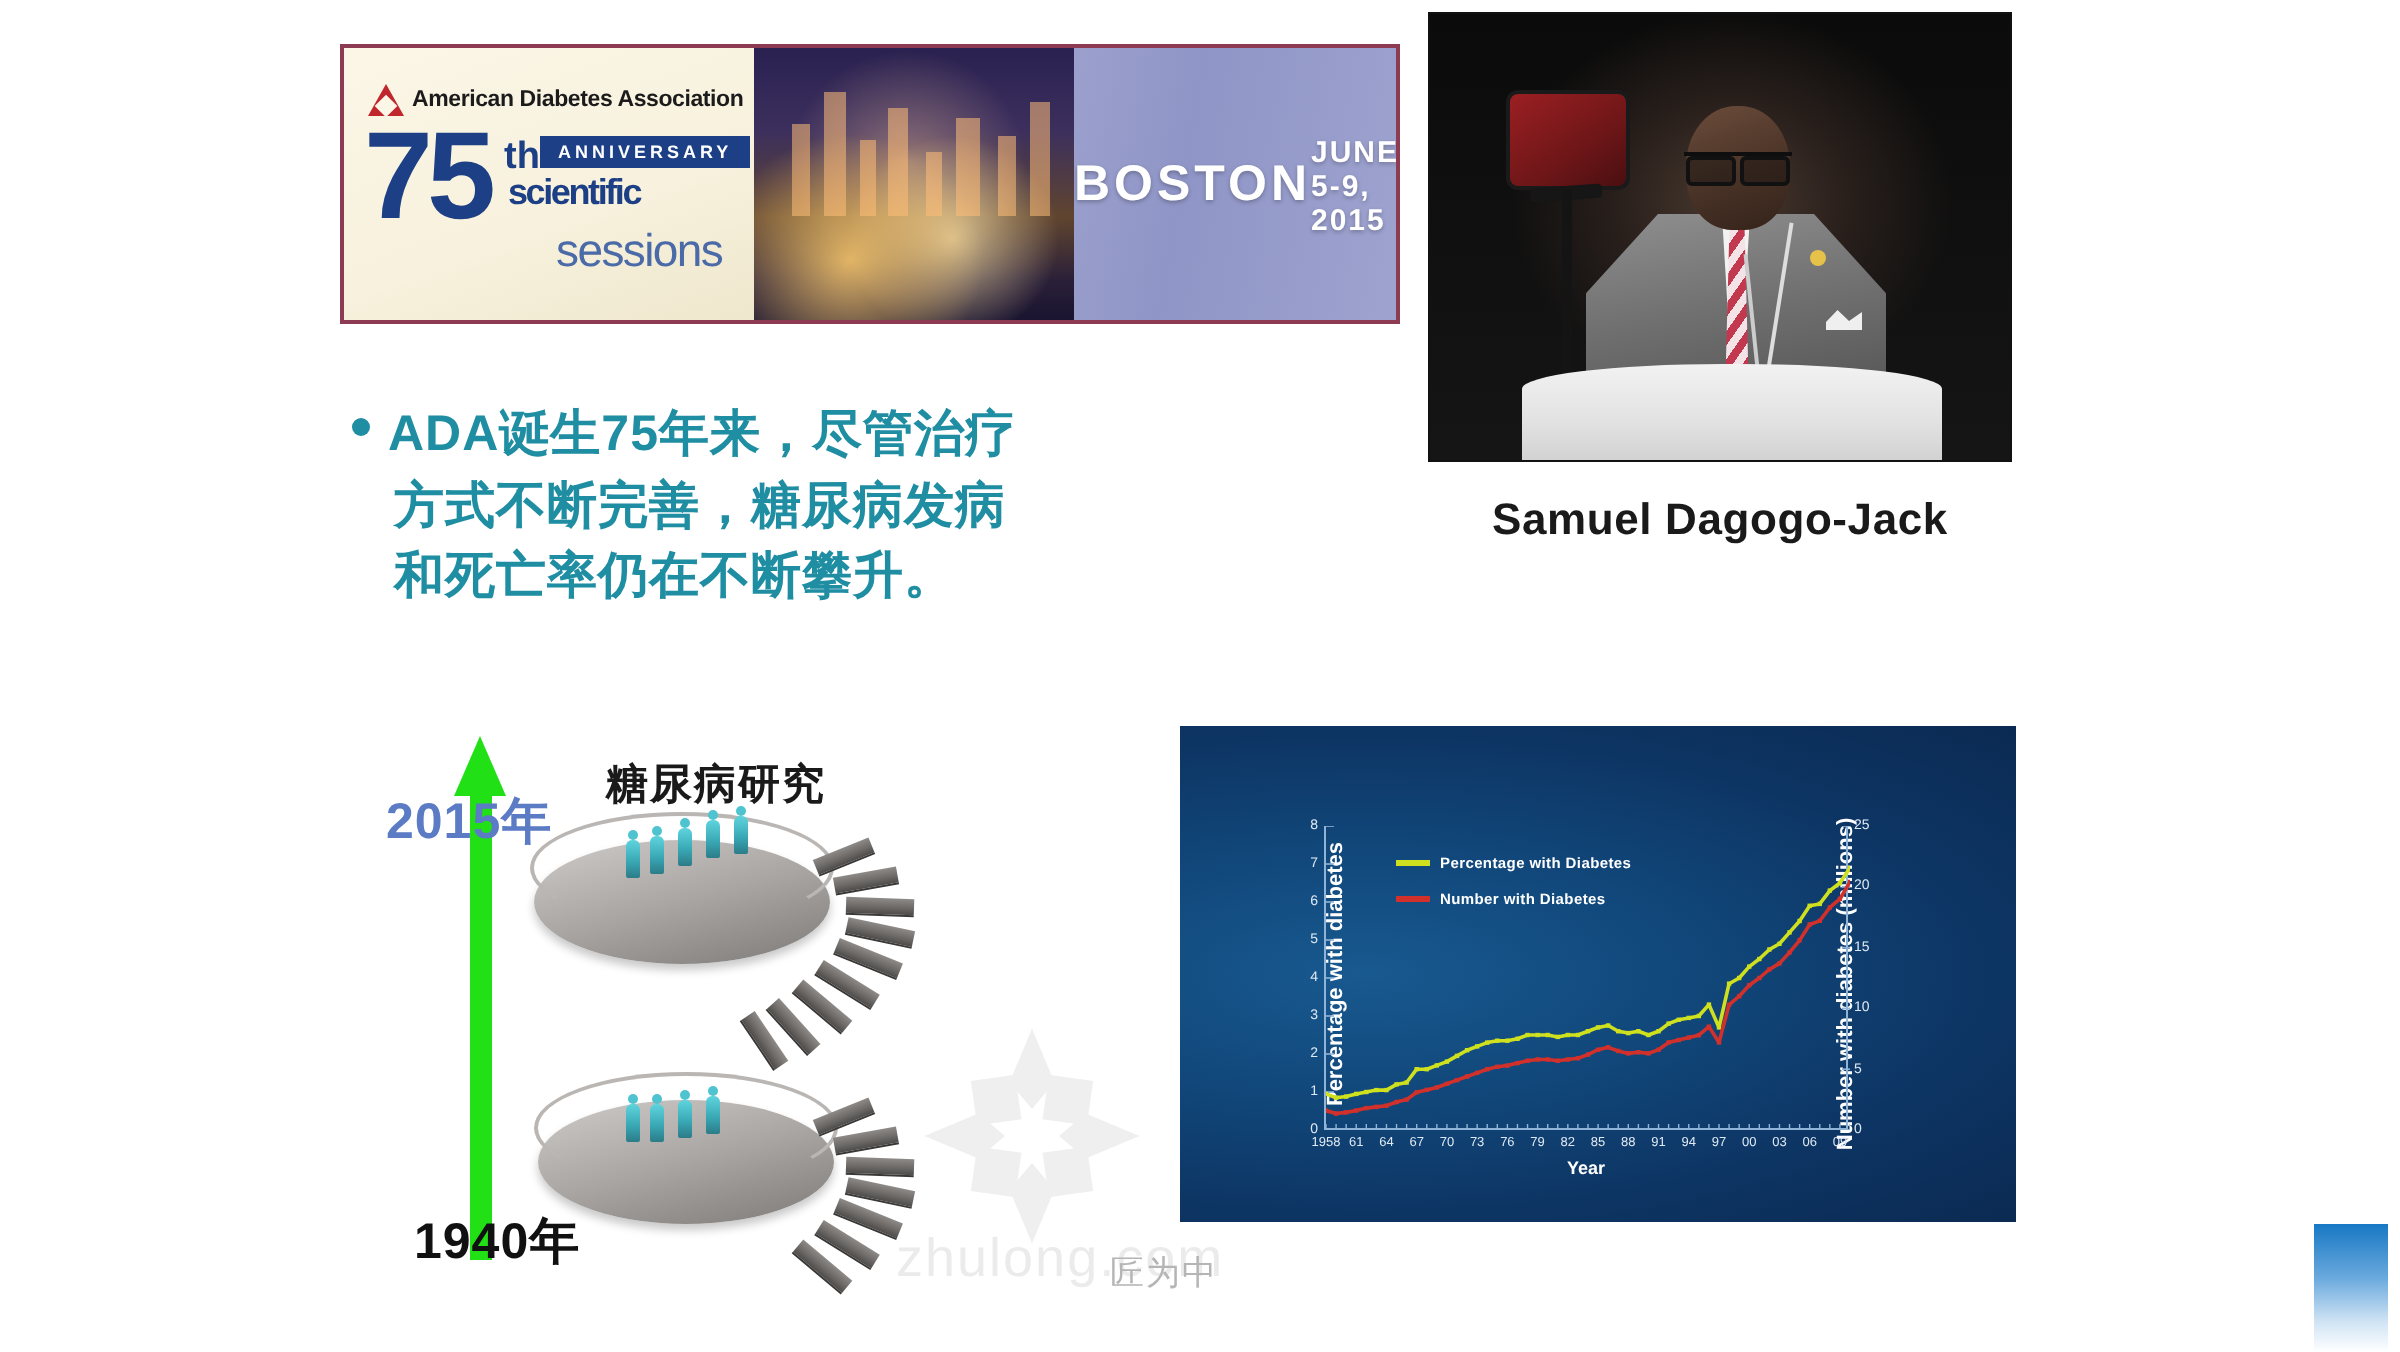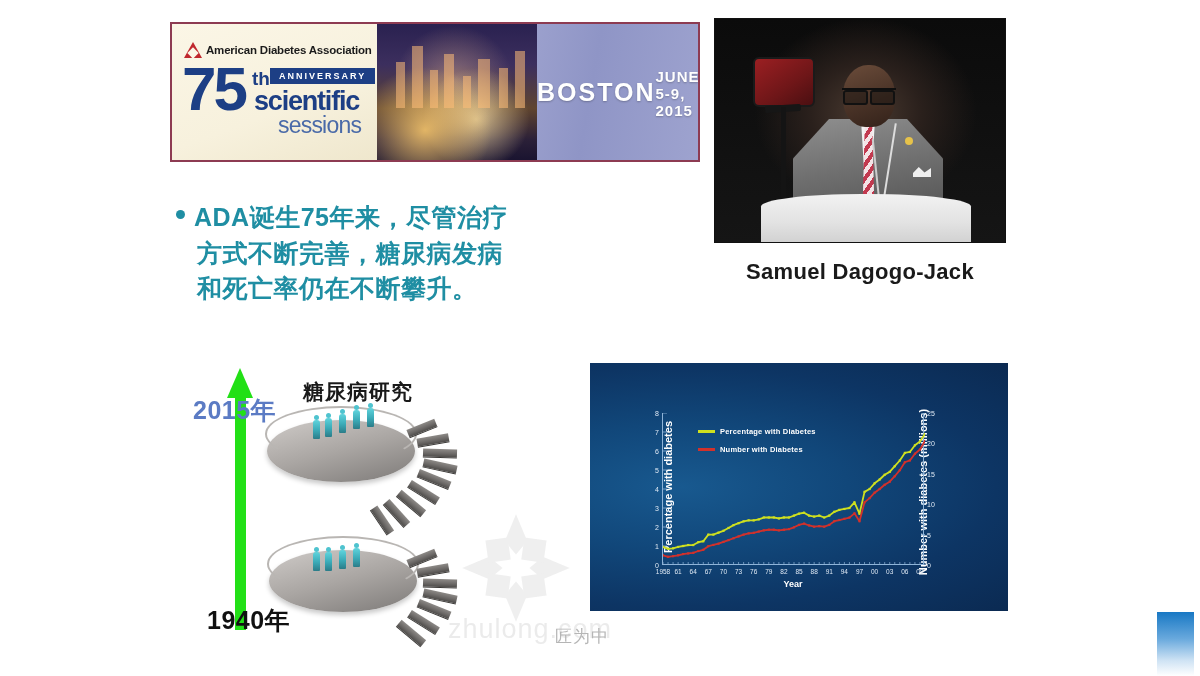--- a/index.html
+++ b/index.html
@@ -49,21 +49,21 @@
     position: absolute; left: 80px; top: 44px;
     font-size: 19px; font-weight: bold; color: #1d3f85;
   }
   .ada-anniv {
     position: absolute; left: 98px; top: 44px;
     background: #1d3f85; color: #fff; font-size: 9px; font-weight: bold;
     letter-spacing: 2px; padding: 3px 9px; white-space: nowrap;
   }
   .ada-sci {
     position: absolute; left: 82px; top: 62px;
-    font-size: 27px; font-weight: bold; color: #1d3f85; letter-spacing: -1.2px;
+    font-size: 18px; font-weight: bold; color: #1d3f85; letter-spacing: -1.2px;
   }
   .ada-sess {
     position: absolute; left: 106px; top: 88px;
     font-size: 23px; color: #4a6aa8; letter-spacing: -0.8px;
   }
   .ada-city {
     flex: none; width: 160px; height: 100%;
     background:
       radial-gradient(ellipse at 30% 78%, rgba(255,205,110,.85) 0%, rgba(255,170,60,0) 42%),
       radial-gradient(ellipse at 62% 70%, rgba(255,230,170,.75) 0%, rgba(255,200,110,0) 38%),
@@ -93,21 +93,21 @@
     color: #1f8ea3; font-size: 25px; font-weight: bold; line-height: 1.42;
     letter-spacing: 0.5px;
   }
   .bullet-dot {
     display: inline-block; width: 9px; height: 9px; border-radius: 50%;
     background: #1f8ea3; vertical-align: 7px; margin-right: 9px;
   }
   .bullet-line2, .bullet-line3 { padding-left: 21px; }
 
   
-  .speaker-wrap { position: absolute; left: 714px; top: 18px; width: 316px; }
+  .speaker-wrap { position: absolute; left: 714px; top: 6px; width: 316px; }
   .speaker-photo {
     width: 292px; height: 225px;
     background:
       radial-gradient(ellipse at 50% 120%, #e9e9e9 0%, #d4d4d4 22%, rgba(40,40,40,0) 34%),
       radial-gradient(ellipse at 52% 42%, #4a3a30 0%, #2a201c 26%, rgba(10,10,10,0) 52%),
       linear-gradient(180deg, #0b0b0b 0%, #111 60%, #151515 100%);
     position: relative; overflow: hidden; border: 1px solid #111;
   }
   .tp-screen {
     position: absolute; left: 38px; top: 38px; width: 62px; height: 50px;

